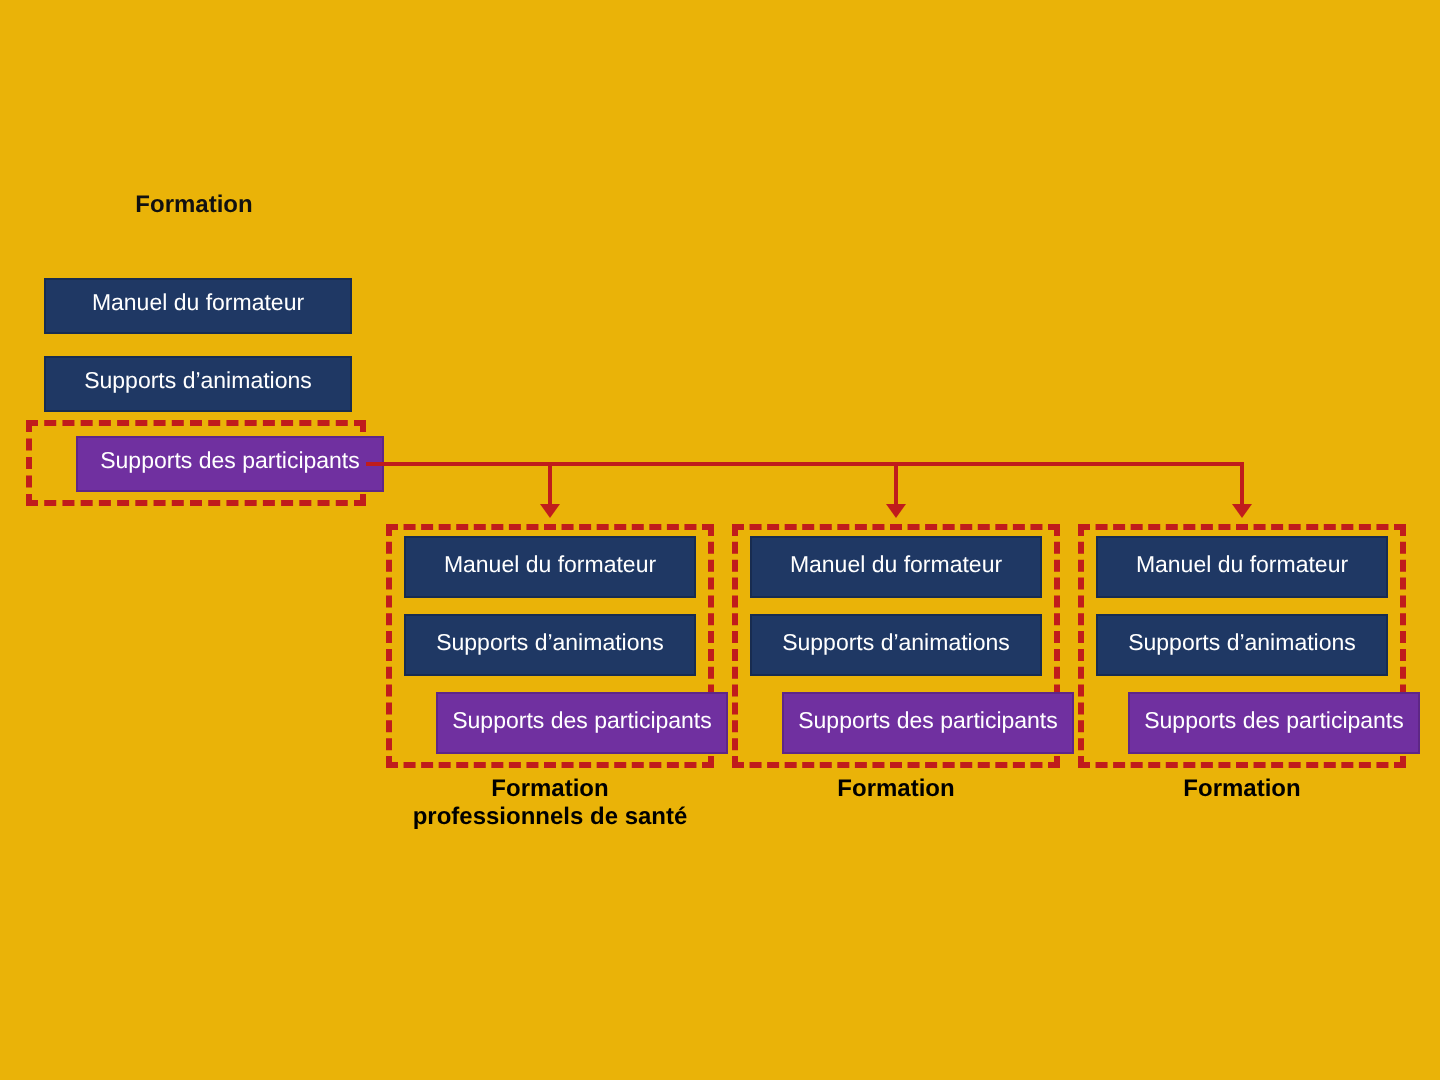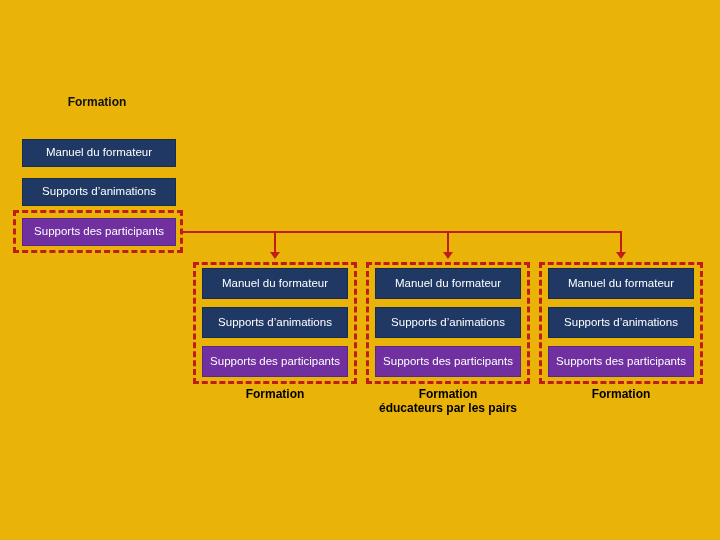--- a/index.html
+++ b/index.html
@@ -29,21 +29,21 @@
     align-items: center;
     justify-content: center;
     color: #ffffff;
     font-size: 11.5px;
     line-height: 1;
     text-align: center;
     white-space: nowrap;
     box-sizing: border-box;
   }
   .navy   { background: #1F3864; border: 1px solid #182c50; }
-  .purple { background: #7030A0; border: 1px solid #5e2787; }
+  .purple { background: #7030A0; border: 1px solid #5e2787; margin-left: 16px; }
 
   .dashed-frame {
     position: absolute;
     border: 3px dashed #C01C1C;
     box-sizing: border-box;
     background: transparent;
   }
 
   .root-box   { left: 22px; width: 154px; height: 28px; }
   .root-frame { left: 13px; top: 210px; width: 170px; height: 43px; }
@@ -104,29 +104,29 @@
   <div class="arrow-head" style="left:270px"></div>
   <div class="arrow-head" style="left:443px"></div>
   <div class="arrow-head" style="left:616px"></div>
 
   <div class="dashed-frame group-frame" style="left:193px"></div>
   <div class="box navy group-box" style="left:202px;top:268px">Manuel du formateur</div>
   <div class="box navy group-box" style="left:202px;top:307px">Supports d’animations</div>
   <div class="box purple group-box" style="left:202px;top:346px">Supports des participants</div>
   <div class="caption" style="left:193px">
     <div>Formation</div>
+    <div>professionnels de santé</div>
   </div>
 
   <div class="dashed-frame group-frame" style="left:366px"></div>
   <div class="box navy group-box" style="left:375px;top:268px">Manuel du formateur</div>
   <div class="box navy group-box" style="left:375px;top:307px">Supports d’animations</div>
   <div class="box purple group-box" style="left:375px;top:346px">Supports des participants</div>
   <div class="caption" style="left:366px">
     <div>Formation</div>
-    <div>éducateurs par les pairs</div>
   </div>
 
   <div class="dashed-frame group-frame" style="left:539px"></div>
   <div class="box navy group-box" style="left:548px;top:268px">Manuel du formateur</div>
   <div class="box navy group-box" style="left:548px;top:307px">Supports d’animations</div>
   <div class="box purple group-box" style="left:548px;top:346px">Supports des participants</div>
   <div class="caption" style="left:539px">
     <div>Formation</div>
   </div>
 

